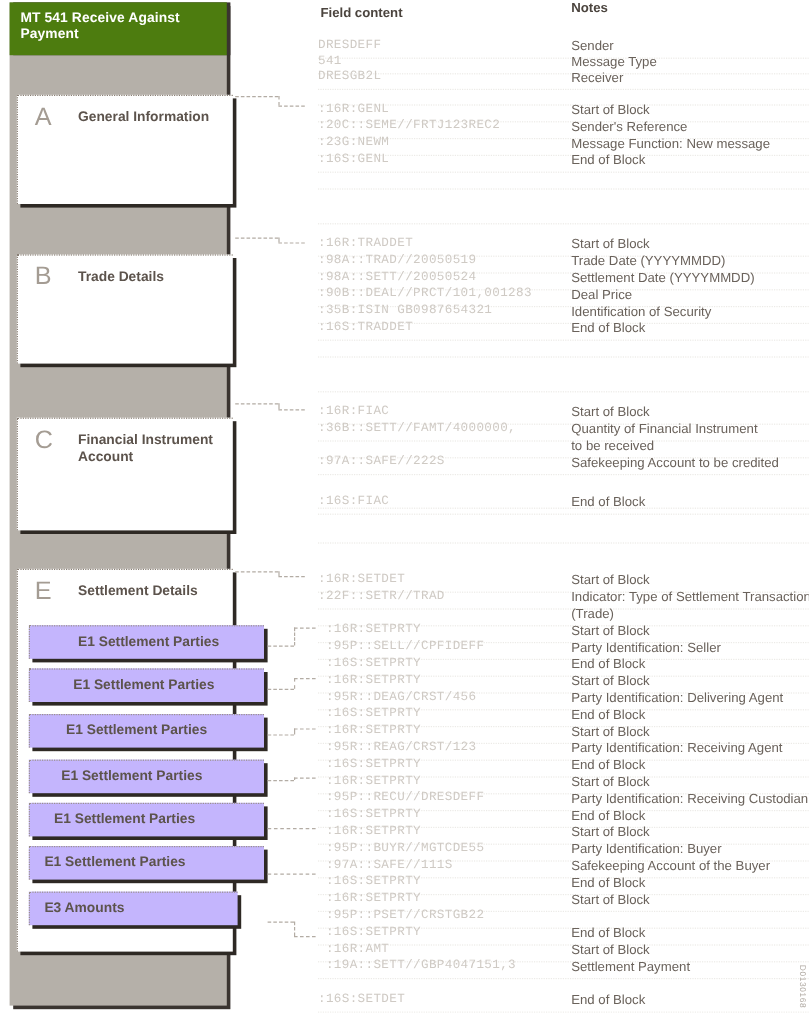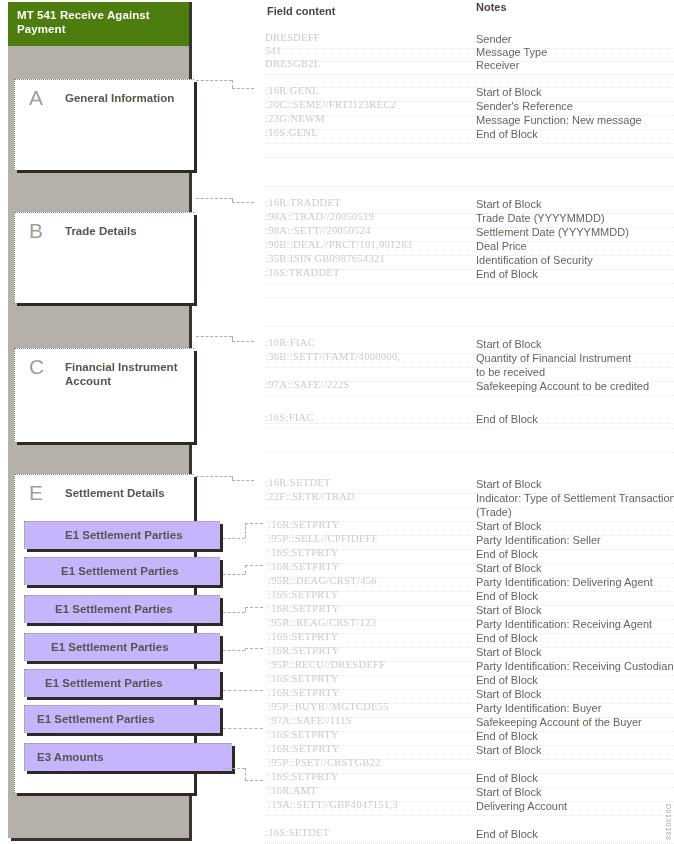--- a/index.html
+++ b/index.html
@@ -131,21 +131,21 @@
   .row {
     position: absolute;
     left: 0;
     width: 409px;
     height: 17px;
   }
   .row .fc {
     position: absolute;
     left: 0;
     top: 0;
-    font-family: Liberation Serif, serif;
+    font-family: Liberation Mono, monospace;
     font-size: 10.5px;
     color: #cfcac4;
     white-space: pre;
     letter-spacing: 0.3px;
   }
   .row .nt {
     position: absolute;
     left: 211px;
     top: 1px;
     font-size: 11px;
@@ -213,21 +213,21 @@
   </div>
   <div class="subblock" style="left:24px; top:633px; width:196px;">
     <span style="left:26px;">E1 Settlement Parties</span>
   </div>
   <div class="subblock" style="left:24px; top:669px; width:196px;">
     <span style="left:20px;">E1 Settlement Parties</span>
   </div>
   <div class="subblock" style="left:24px; top:705px; width:196px;">
     <span style="left:12px;">E1 Settlement Parties</span>
   </div>
-  <div class="subblock" style="left:24px; top:743px; width:208px;">
+  <div class="subblock" style="left:24px; top:743px; width:174px;">
     <span style="left:12px;">E3 Amounts</span>
   </div>
 
   <div class="conn" style="left:196px; top:80px;  width:36px;"></div>
   <div class="conn-v" style="left:232px; top:80px;  height:8px;"></div>
   <div class="conn" style="left:232px; top:88px;  width:22px;"></div>
 
   <div class="conn" style="left:196px; top:198px; width:36px;"></div>
   <div class="conn-v" style="left:232px; top:198px; height:4px;"></div>
   <div class="conn" style="left:232px; top:202px; width:22px;"></div>
@@ -501,21 +501,21 @@
       <div class="nt">End of Block</div>
       <div class="rule"></div>
     </div>
     <div class="row" style="top: 785px;">
       <div class="fc"> :16R:AMT</div>
       <div class="nt">Start of Block</div>
       <div class="rule"></div>
     </div>
     <div class="row" style="top: 799px;">
       <div class="fc"> :19A::SETT//GBP4047151,3</div>
-      <div class="nt">Delivering Account</div>
+      <div class="nt">Settlement Payment</div>
       <div class="rule"></div>
     </div>
     <div class="row" style="top: 813px; margin-top: 46px;">
       <div class="fc"> :16S:AMT</div>
       <div class="nt">End of Block</div>
       <div class="rule"></div>
     </div>
     <div class="row" style="top: 827px;">
       <div class="fc">:16S:SETDET</div>
       <div class="nt">End of Block</div>

